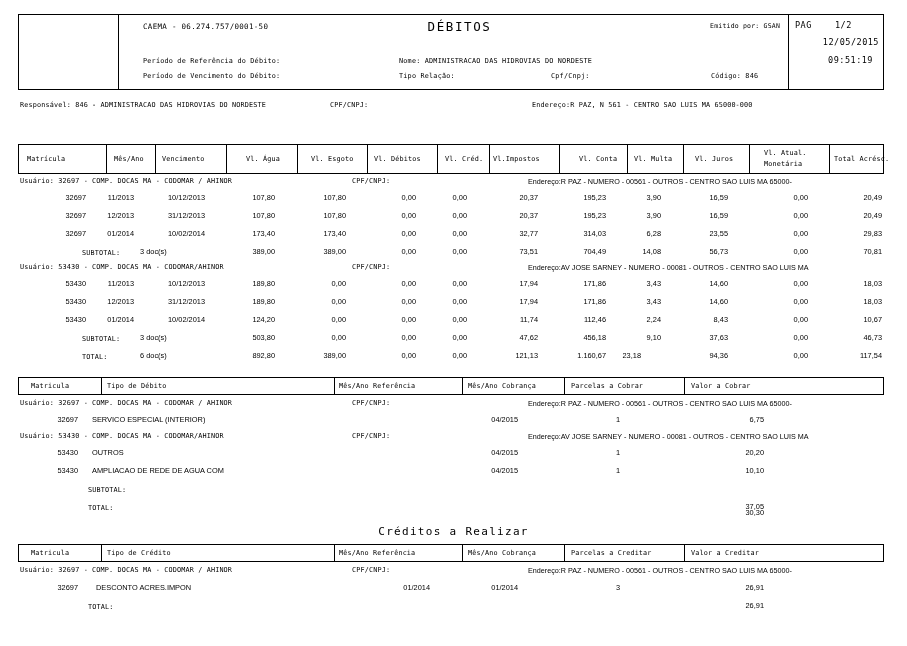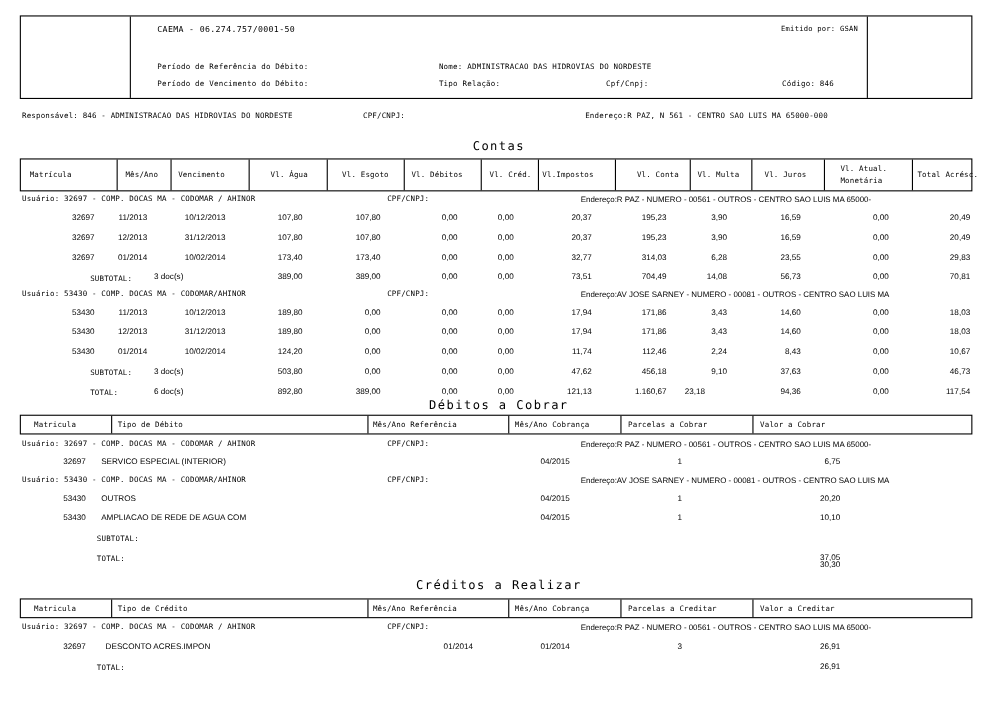--- a/index.html
+++ b/index.html
@@ -69,35 +69,41 @@
 </style>
 </head>
 <body>
 
 <div class="page">
 
   <div class="hdr">
     <div class="hdr-logo"></div>
     <div class="hdr-mid">
       <div class="cnpj">CAEMA - 06.274.757/0001-50</div>
+      <div class="doc-title">DÉBITOS</div>
       <div class="emitido">Emitido por: GSAN</div>
       <div class="per-ref">Período de Referência do Débito:</div>
       <div class="per-venc">Período de Vencimento do Débito:</div>
       <div class="nome">Nome: ADMINISTRACAO DAS HIDROVIAS DO NORDESTE</div>
       <div class="tiporel">Tipo Relação:</div>
       <div class="cpfcnpj-h">Cpf/Cnpj:</div>
       <div class="codigo-h">Código: 846</div>
     </div>
+    <div class="hdr-pag">
+      <div class="pag-l">PAG</div>
+      <div class="pag-n">1/2</div>
+      <div class="pag-d">12/05/2015</div>
+      <div class="pag-t">09:51:19</div>
+    </div>
   </div>
 
   <div class="resp">Responsável: 846 - ADMINISTRACAO DAS HIDROVIAS DO NORDESTE</div>
   <div class="resp-cpf">CPF/CNPJ:</div>
   <div class="resp-end">Endereço:R PAZ, N 561 - CENTRO SAO LUIS MA 65000-000</div>
 
-  <div class="sect-title" style="top:126px;">Contas</div>
 
   <div class="tbl" id="tbl-contas" style="left:18px;top:144px;width:866px;height:30px;">
     <div class="vline" style="left:87px;"></div>
     <div class="vline" style="left:136px;"></div>
     <div class="vline" style="left:207px;"></div>
     <div class="vline" style="left:278px;"></div>
     <div class="vline" style="left:348px;"></div>
     <div class="vline" style="left:418px;"></div>
     <div class="vline" style="left:470px;"></div>
     <div class="vline" style="left:540px;"></div>
@@ -262,21 +268,20 @@
     <span class="cell r" style="left:351px;width:65px;">0,00</span>
     <span class="cell r" style="left:410px;width:57px;">0,00</span>
     <span class="cell r" style="left:473px;width:65px;">121,13</span>
     <span class="cell r" style="left:541px;width:65px;">1.160,67</span>
     <span class="cell r" style="left:601px;width:40px;">23,18</span>
     <span class="cell r" style="left:663px;width:65px;">94,36</span>
     <span class="cell r" style="left:736px;width:72px;">0,00</span>
     <span class="cell r" style="left:812px;width:70px;">117,54</span>
   </div>
 
-  <div class="sect-title" style="top:362px;">Débitos a Cobrar</div>
 
   <div class="tbl" style="left:18px;top:377px;width:866px;height:18px;">
     <div class="vline" style="left:82px;"></div>
     <div class="vline" style="left:315px;"></div>
     <div class="vline" style="left:443px;"></div>
     <div class="vline" style="left:545px;"></div>
     <div class="vline" style="left:665px;"></div>
     <div class="th" style="left:12px;top:4px;">Matricula</div>
     <div class="th" style="left:88px;top:4px;">Tipo de Débito</div>
     <div class="th" style="left:320px;top:4px;">Mês/Ano Referência</div>

